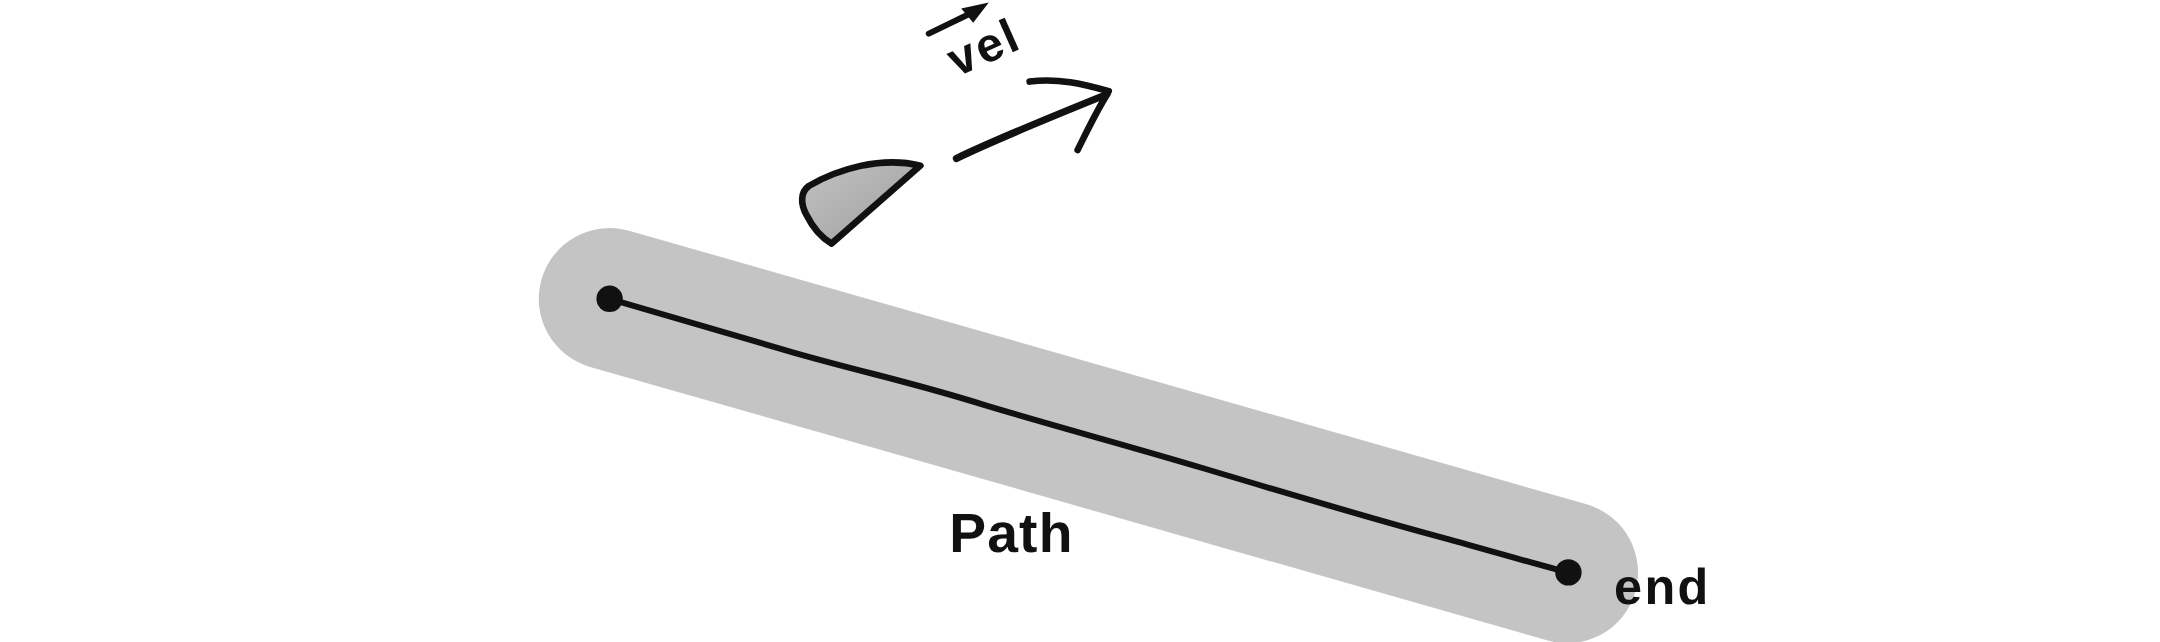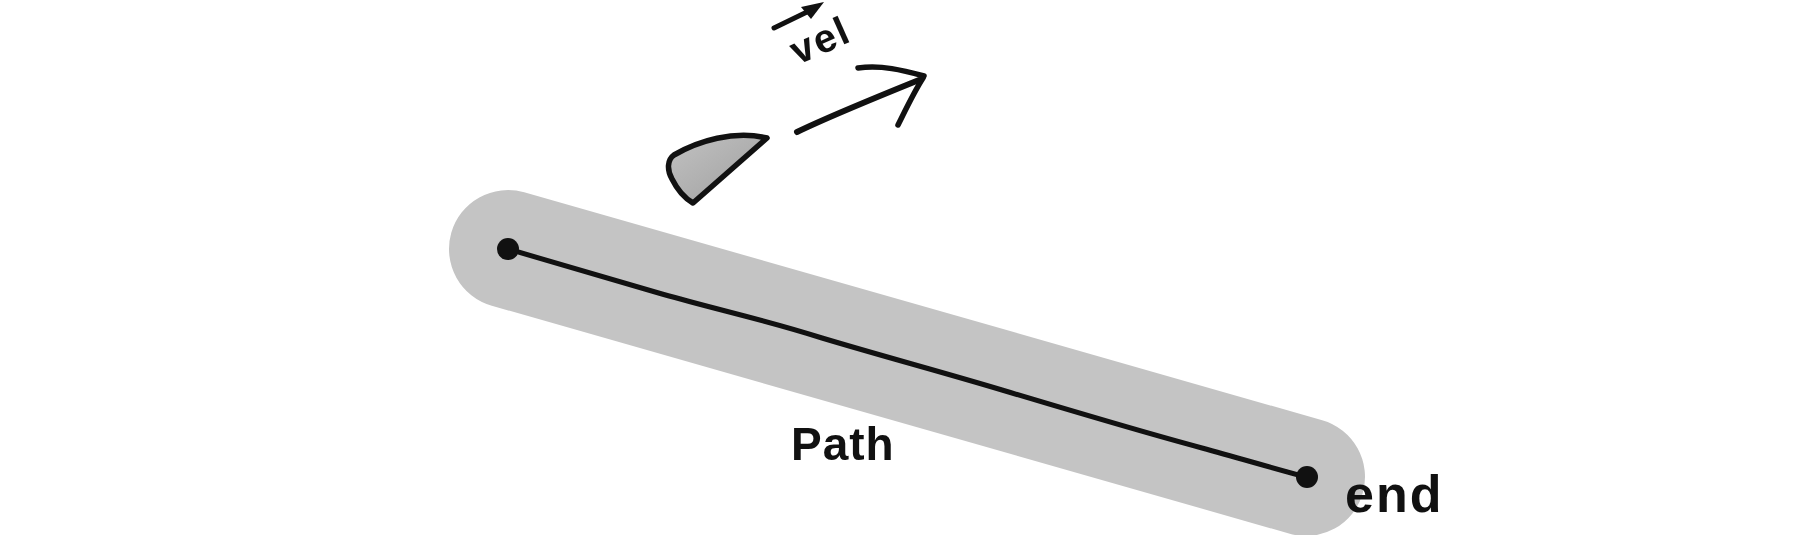--- a/index.html
+++ b/index.html
@@ -33,21 +33,21 @@
     left: 350px;
     top: 226px;
     width: 124px;
     text-align: right;
     font-size: 42px;
     letter-spacing: 1.5px;
   }
   .lbl-end {
     left: 1345px;
     top: 468px;
-    font-size: 52px;
+    font-size: 42px;
     letter-spacing: 2px;
   }
   .lbl-path {
     left: 791px;
     top: 421px;
     font-size: 46px;
     letter-spacing: 1px;
   }
   .lbl-vel {
     left: 766px;

